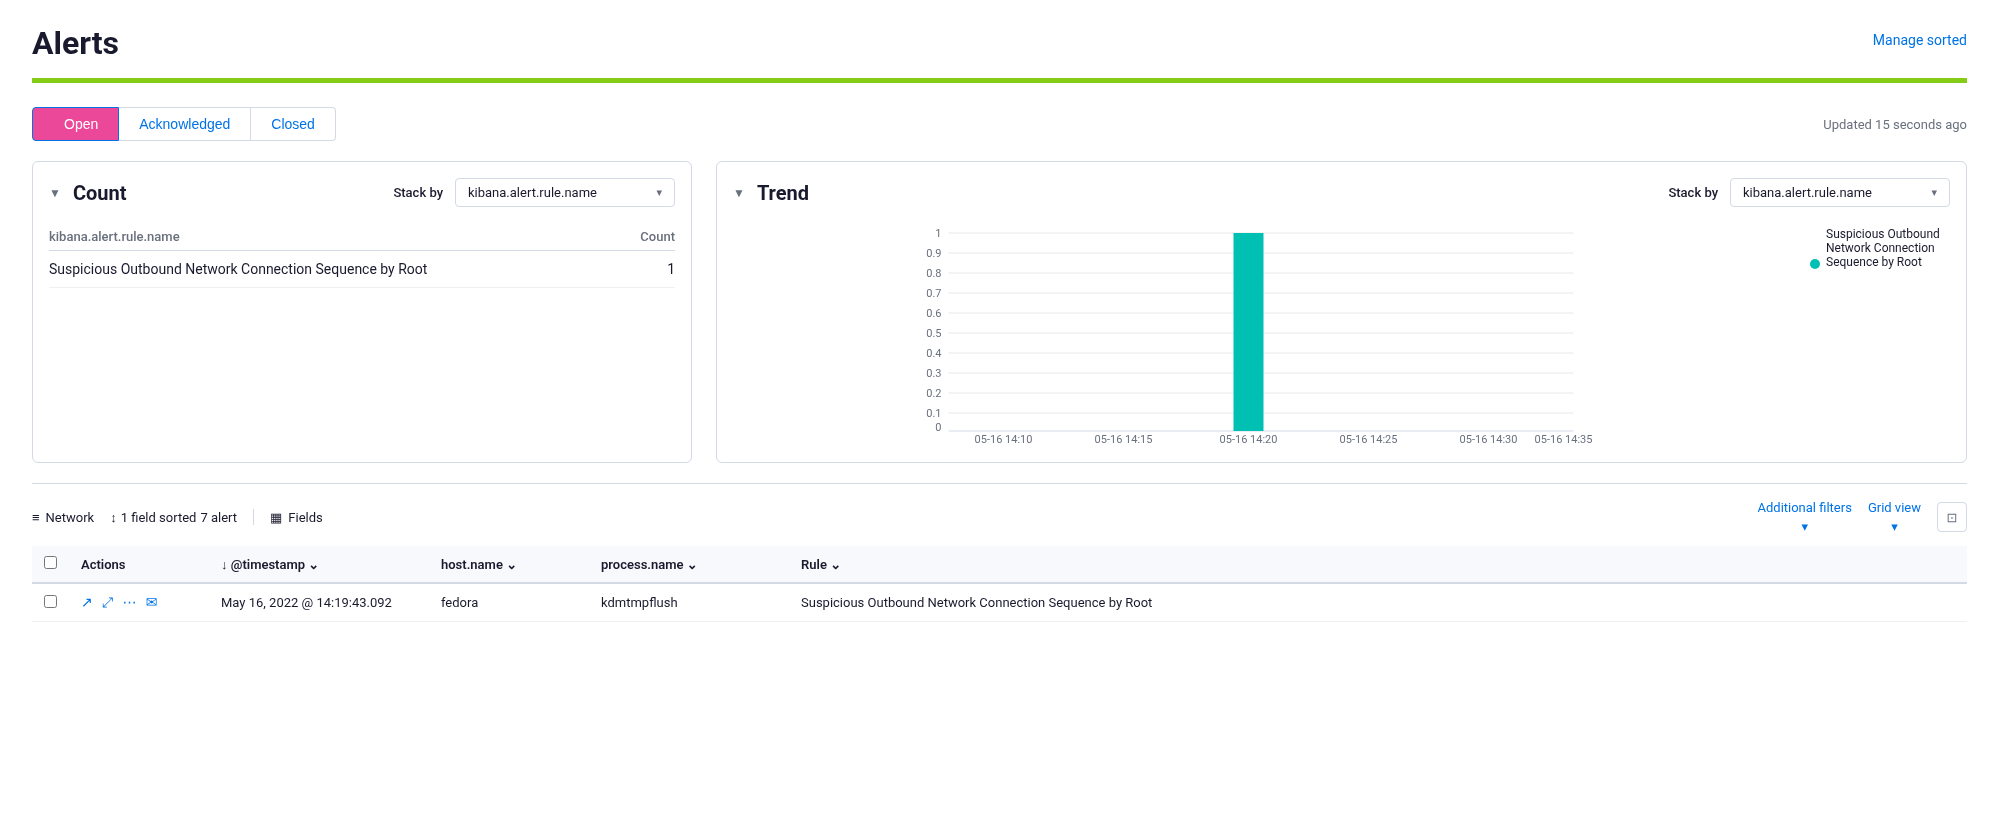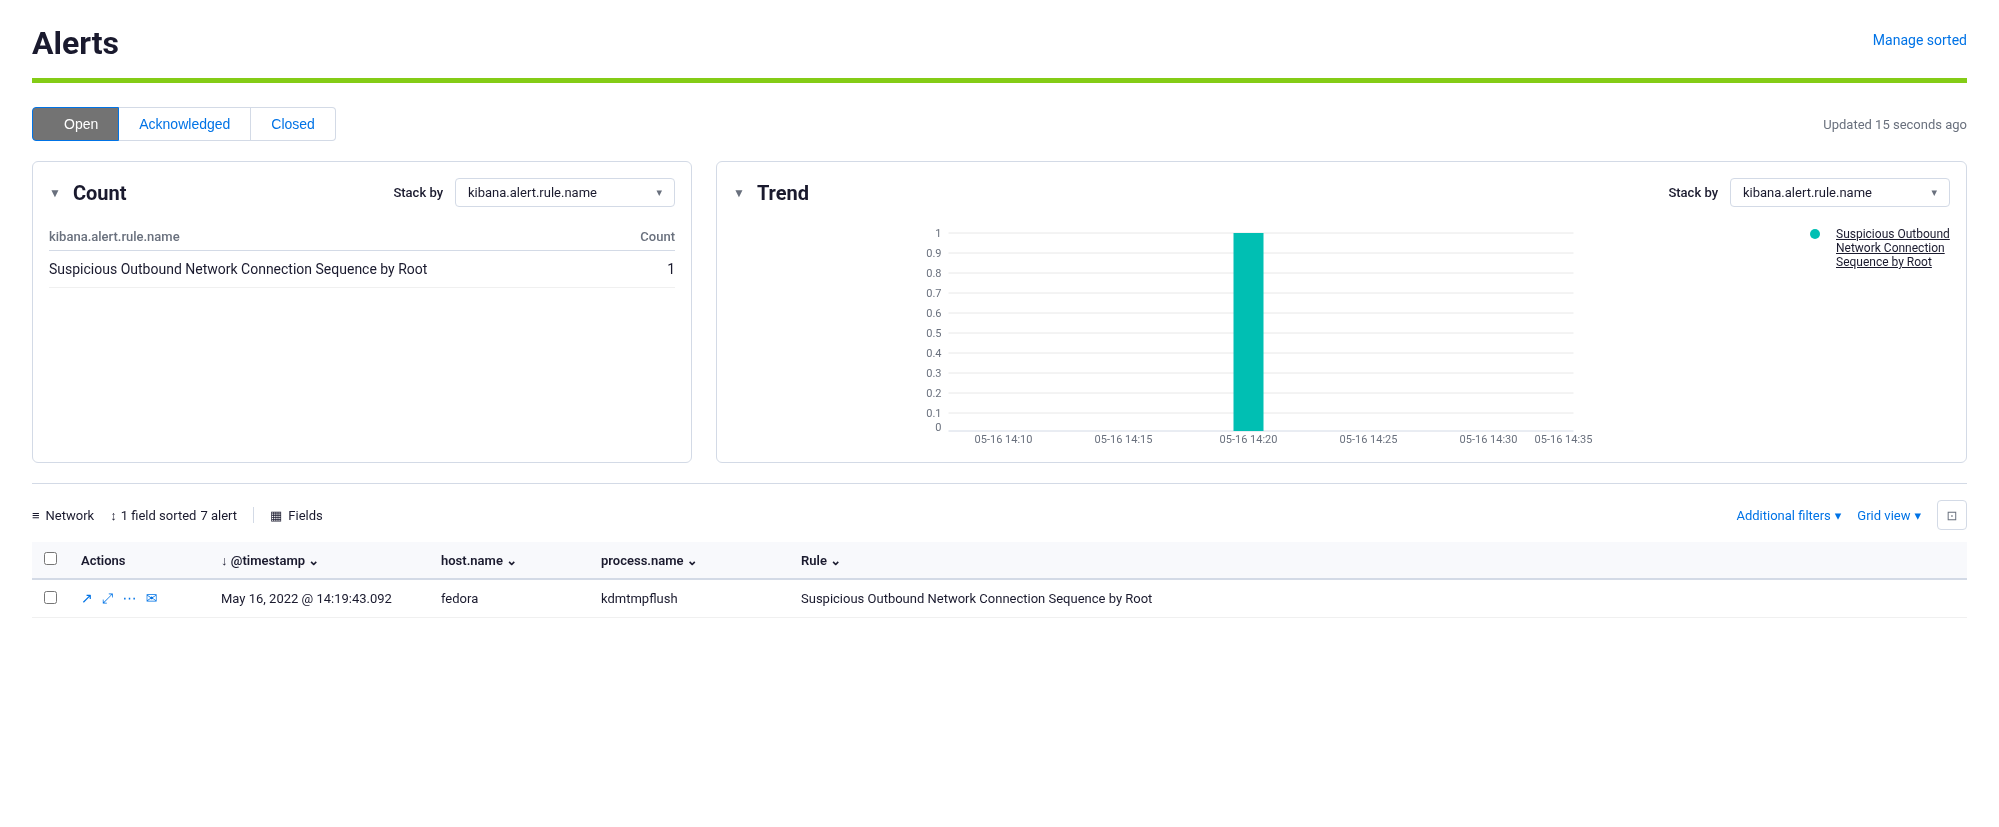--- a/index.html
+++ b/index.html
@@ -10,21 +10,21 @@
     .page-header { display: flex; justify-content: space-between; align-items: flex-start; margin-bottom: 24px; padding-bottom: 16px; border-bottom: 5px solid #84cc16; }
     .page-title { font-size: 32px; font-weight: 700; color: #1a1a2e; }
     .manage-rules-link { color: #0073e6; text-decoration: none; font-size: 14px; margin-top: 8px; }
 
     .tab-section { display: flex; align-items: center; margin-bottom: 20px; }
     .tabs { display: flex; gap: 0; }
     .tab-btn { padding: 8px 20px; border: 1px solid #d3dae6; cursor: pointer; font-size: 14px; background: #fff; color: #0073e6; }
     .tab-btn:first-child { border-radius: 4px 0 0 4px; }
     .tab-btn:last-child { border-radius: 0 4px 4px 0; }
     .tab-btn + .tab-btn { border-left: none; }
-    .tab-btn.active { background: #737373; color: #fff; border-color: #0073e6; padding-left: 31px; }
+    .tab-btn.active { background: #ec4899; color: #fff; border-color: #0073e6; padding-left: 31px; }
 
     .updated-text { margin-left: auto; color: #69707d; font-size: 13px; }
 
     .charts-row { display: flex; gap: 24px; margin-bottom: 20px; }
 
     .chart-card { border: 1px solid #d3dae6; border-radius: 6px; padding: 16px; flex: 1; background: #fff; }
 
     .card-header { display: flex; align-items: center; gap: 12px; margin-bottom: 16px; }
     .card-collapse-icon { color: #69707d; font-size: 12px; cursor: pointer; }
     .card-title { font-size: 20px; font-weight: 700; color: #1a1a2e; }
@@ -37,31 +37,31 @@
     .count-table { width: 100%; border-collapse: collapse; }
     .count-table th { text-align: left; font-size: 13px; color: #69707d; font-weight: 500; padding: 6px 0; border-bottom: 1px solid #d3dae6; }
     .count-table th.right { text-align: right; }
     .count-table td { padding: 10px 0; font-size: 14px; color: #1a1a2e; border-bottom: 1px solid #f0f0f0; }
     .count-table td.right { text-align: right; }
 
     
     .trend-container { display: flex; gap: 16px; }
     .trend-chart-area { flex: 1; position: relative; }
     .trend-legend { display: flex; flex-direction: column; gap: 4px; min-width: 140px; font-size: 12px; color: #1a1a2e; padding-top: 4px; }
-    .legend-item { display: flex; align-items: flex-start; gap: 16px; text-decoration: underline; }
+    .legend-item { display: flex; align-items: flex-end; gap: 6px; }
     .legend-dot { width: 10px; height: 10px; border-radius: 50%; background: #00bfb3; flex-shrink: 0; margin-top: 2px; }
 
     .chart-svg { width: 100%; height: 220px; }
 
     
     .table-section { border-top: 1px solid #d3dae6; padding-top: 16px; }
     .table-toolbar { display: flex; align-items: center; gap: 16px; margin-bottom: 12px; color: #69707d; font-size: 13px; }
     .toolbar-sep { width: 1px; height: 16px; background: #d3dae6; }
     .toolbar-right { margin-left: auto; display: flex; align-items: center; gap: 16px; }
-    .toolbar-link { color: #0073e6; font-size: 13px; cursor: pointer; display: flex; align-items: center; gap: 4px; }
+    .toolbar-link { color: #0073e6; font-size: 13px; cursor: pointer; display: flex; align-items: center; gap: 4px; flex-direction: column; }
     .toolbar-icon-btn { border: 1px solid #d3dae6; border-radius: 4px; width: 30px; height: 30px; display: flex; align-items: center; justify-content: center; cursor: pointer; background: #fff; }
 
     .data-table { width: 100%; border-collapse: collapse; }
     .data-table th { text-align: left; font-size: 13px; color: #1a1a2e; font-weight: 600; padding: 10px 12px; border-bottom: 2px solid #d3dae6; background: #f8f9fc; white-space: nowrap; }
     .data-table td { padding: 10px 12px; font-size: 13px; border-bottom: 1px solid #f0f0f0; color: #1a1a2e; }
     .checkbox-col { width: 36px; }
     .action-icon { color: #0073e6; cursor: pointer; font-size: 14px; }
 
     .col-actions { width: 140px; }
     .col-timestamp { width: 220px; }

